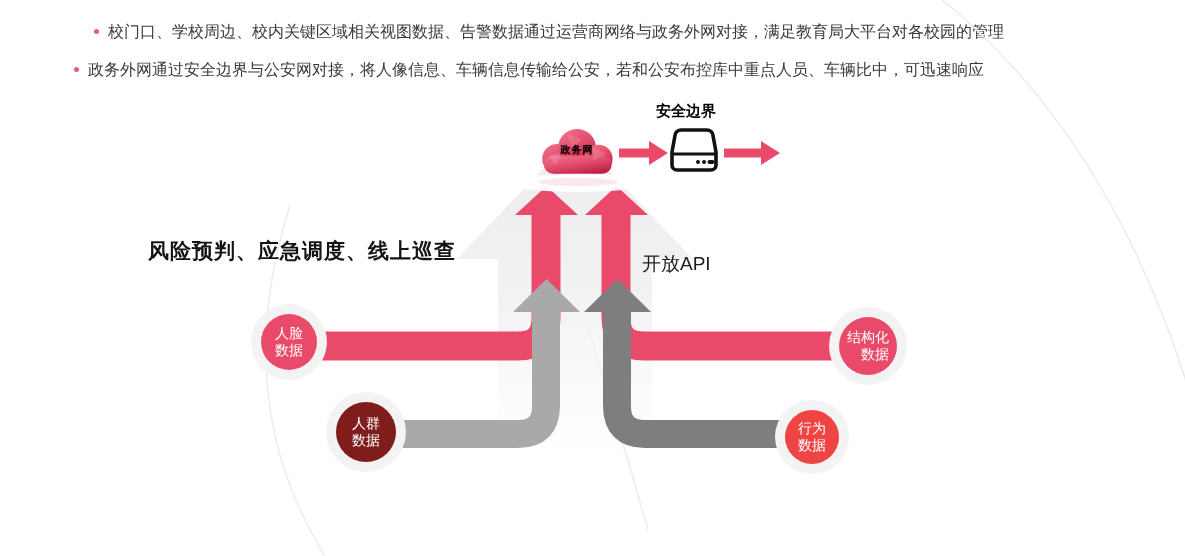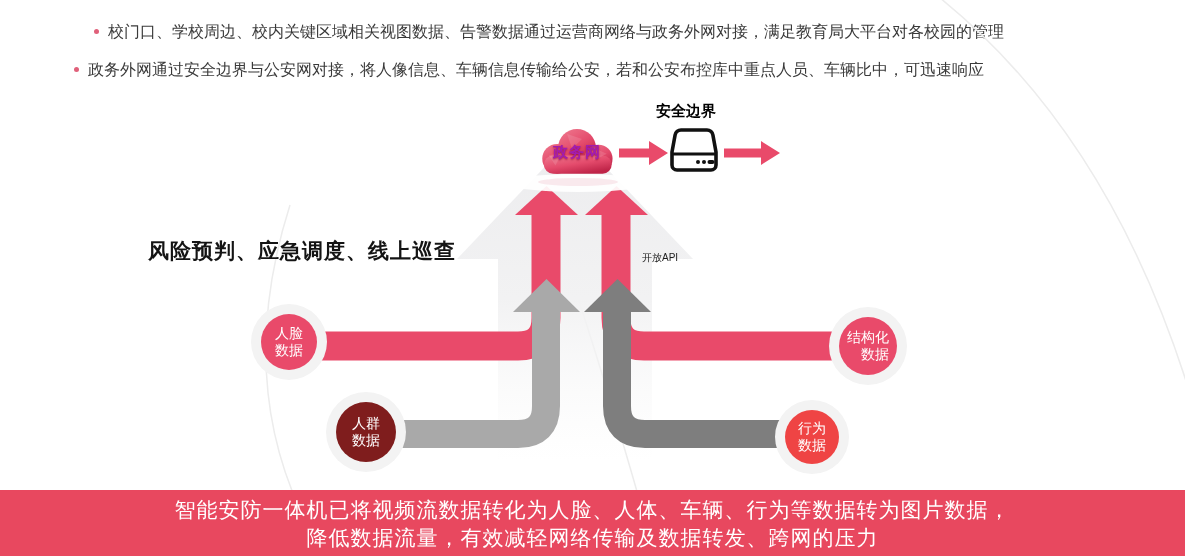--- a/index.html
+++ b/index.html
@@ -15,41 +15,41 @@
     position:absolute; left:-14px; top:7px; width:5px; height:5px; border-radius:50%;
     background:#e0607a;
   }
   #bullet1{top:22px;margin-left:20px;} #bullet2{top:60px;}
   
   #shape-canvas{position:absolute; left:0; top:0; z-index:1;}
   
   .lbl{position:absolute; z-index:6; white-space:nowrap;}
   #left-title{left:148px; top:237px; font-size:21px; font-weight:bold; color:#141414; letter-spacing:1px;}
   #secure-boundary{left:656px; top:102px; font-size:15px; font-weight:bold; color:#000;}
-  #open-api{left:642px; top:251px; font-size:10px; color:#1c1c1c;}
+  #open-api{left:642px; top:251px; font-size:19px; color:#1c1c1c;}
   
   .node{
     position:absolute; z-index:5; border-radius:50%;
     display:flex; align-items:center; justify-content:center; text-align:right;
     color:#fff; font-size:14px; line-height:17px; white-space:pre-line;
     box-shadow:0 0 0 10px #f3f3f3;
   }
   .node.red{background:#e94a6a;}
   .node.gray{background:#9d9d9d;}
   #node-face{left:261px; top:314px; width:56px; height:56px;}
   #node-crowd{left:336px; top:402px; width:60px; height:60px; background:#7f1d1d;}
   #node-structured{left:839px; top:317px; width:58px; height:58px;}
   #node-behavior{left:785px; top:410px; width:54px; height:54px; background:#ef4444;}
   
   .cloud-wrap{position:absolute; z-index:7;}
   #gov-cloud{left:534px; top:123px; width:86px; height:60px;}
   #police-cloud{left:784px; top:121px; width:82px; height:60px;}
   .cloud-label{
     position:absolute; left:0; right:0; top:20px; text-align:center; z-index:2;
-    color:#a21caf; font-size:15px; font-weight:bold; letter-spacing:1px;
+    color:#000000; font-size:10px; font-weight:bold; letter-spacing:1px;
   }
   #gov-cloud .cloud-label{text-shadow:0 1px 2px rgba(140,10,45,.75);}
   #police-cloud .cloud-label{text-shadow:0 1px 2px rgba(10,35,120,.75);}
   #gateway{position:absolute; left:668px; top:126px; width:52px; height:48px; z-index:7;}
   
   #banner{
     position:absolute; left:0; top:490px; width:1185px; height:66px; z-index:8;
     background:#e8485f; color:#ffffff; text-align:center; font-size:21px; line-height:28px;
     padding-top:6px; box-sizing:border-box; letter-spacing:1px;
   }
@@ -160,18 +160,14 @@
     <svg width="52" height="48" viewBox="0 0 52 48">
       <path d="M13 4 h26 a6 6 0 0 1 5.9 5 l3.1 17 v13 a5 5 0 0 1 -5 5 h-34 a5 5 0 0 1 -5 -5 v-13 l3.1 -17 A6 6 0 0 1 13 4 z" fill="#ffffff" stroke="#111111" stroke-width="3.6" stroke-linejoin="round"></path>
       <line x1="4.5" y1="28" x2="47.5" y2="28" stroke="#111111" stroke-width="3.2"></line>
       <circle cx="30" cy="36" r="2" fill="#111111"></circle>
       <circle cx="36" cy="36" r="2" fill="#111111"></circle>
       <rect x="39.5" y="34" width="7" height="4" rx="2" fill="#111111"></rect>
     </svg>
   </div>
 
 
-  <div id="banner">
-    <div>智能安防一体机已将视频流数据转化为人脸、人体、车辆、行为等数据转为图片数据，</div>
-    <div>降低数据流量，有效减轻网络传输及数据转发、跨网的压力</div>
-  </div>
 
 </div>
 
 </body></html>

